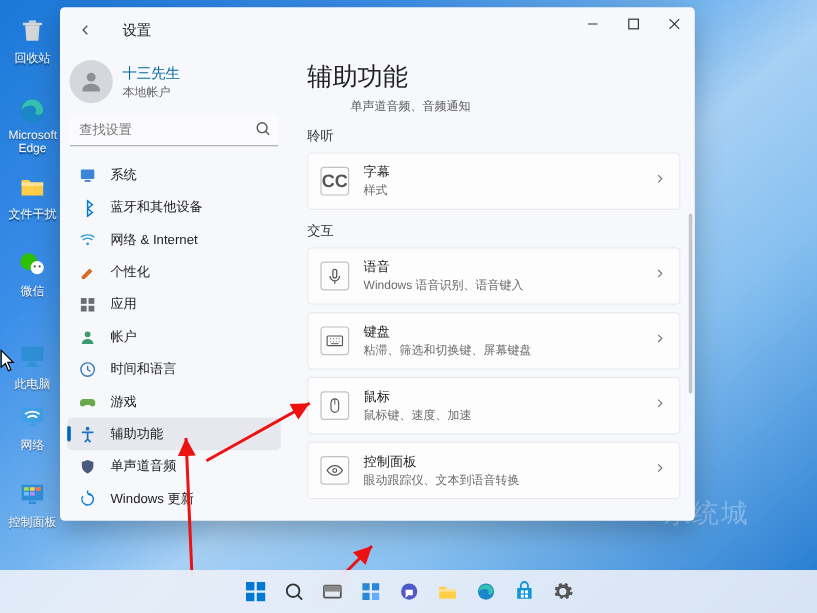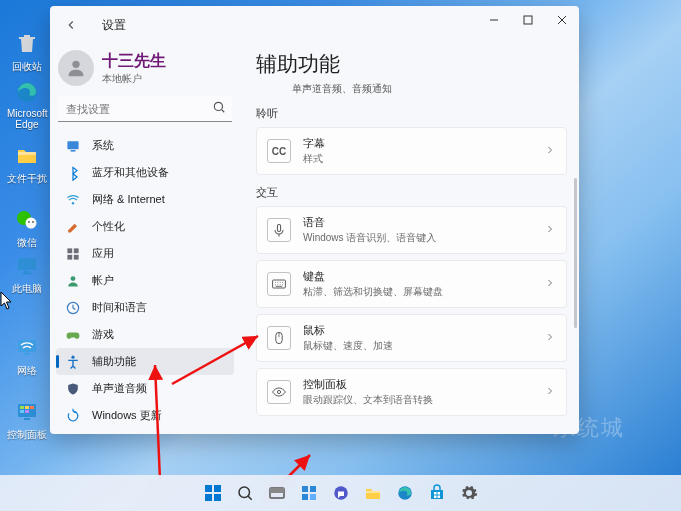--- a/index.html
+++ b/index.html
@@ -11,21 +11,21 @@
 #win{position:absolute;left:50px;top:6px;width:529px;height:428px;background:#f7f8fb;border-radius:4px;box-shadow:0 8px 24px rgba(0,0,0,.25);overflow:hidden}
 #titlebar{height:38px;display:flex;align-items:center;position:relative;font-size:12px;color:#222}
 #back{width:30px;height:30px;display:flex;align-items:center;justify-content:center;margin-left:6px;color:#555;cursor:pointer}
 #wtitle{margin-left:16px}
 .wbtn{position:absolute;top:0;width:34px;height:28px;display:flex;align-items:center;justify-content:center;cursor:pointer}
 #wmin{right:68px}#wmax{right:34px}#wclose{right:0}
 #wbody{display:flex;height:calc(100% - 38px)}
 #side{width:192px;padding:0 8px 8px 6px;box-sizing:border-box;overflow:hidden}
 #user{display:flex;align-items:center;padding:6px 6px 10px 2px}
 #avatar{width:36px;height:36px;border-radius:50%;background:#d5d7dc;display:flex;align-items:center;justify-content:center;margin-right:8px}
-#uname{font-size:16px;color:#701a75;font-weight:700}
+#uname{font-size:12px;color:#0369a1;font-weight:400}
 #uacct{font-size:10px;color:#666}
 #searchwrap{position:relative;margin:0 2px 10px}
 #search{width:100%;box-sizing:border-box;height:26px;border:none;border-bottom:1px solid #8a8a8a;background:#fbfbfe;border-radius:3px 3px 0 0;padding:0 24px 0 8px;font-size:11px;color:#333;outline:none}
 #searchicon{position:absolute;right:6px;top:4px;color:#555}
 .nav{list-style:none;margin:0;padding:0}
 .nav li{height:27px;display:flex;align-items:center;border-radius:4px;padding:0 6px 0 8px;cursor:pointer;font-size:11px;color:#222;position:relative}
 .nav li .nicon{width:18px;height:18px;margin-right:10px;display:flex;align-items:center;justify-content:center}
 .nav li.sel{background:#e6e8ee}
 .nav li.sel::before{content:"";position:absolute;left:0;top:7px;bottom:7px;width:3px;background:#0067c0;border-radius:2px}
 #content{flex:1;padding:0 12px 10px 14px;box-sizing:border-box;overflow:hidden;position:relative}
@@ -53,21 +53,21 @@
 .tb{width:24px;height:24px;display:flex;align-items:center;justify-content:center;cursor:pointer;border-radius:3px}
 #cursor{position:absolute;left:0;top:291px;pointer-events:none}
 </style>
 </head>
 <body>
 
 <div id="desktop">
   <div id="bloom"></div>
 
   <div id="dicons">
-      <div class="dicon" style="top: 30px; text-align: center;">
+      <div class="dicon" style="top: 12px; text-align: center;">
         <div class="ibox">
           <svg viewBox="0 0 24 24" fill="#d4d6da">
             <path d="M6 7h12l-1 13H7z"></path>
             <path d="M4 5h16v2H4z"></path>
             <path d="M9 3h6v2H9z"></path>
           </svg>
         </div>
         <div>回收站</div>
       </div>
       <div class="dicon" style="top: 78px;">
@@ -92,21 +92,21 @@
         <div class="ibox">
           <svg viewBox="0 0 24 24">
             <circle cx="9" cy="10" r="7" fill="#2dc100"></circle>
             <circle cx="16" cy="15" r="5.5" fill="#fff"></circle>
             <circle cx="14" cy="14" r=".9" fill="#555"></circle>
             <circle cx="18" cy="14" r=".9" fill="#555"></circle>
           </svg>
         </div>
         <div>微信</div>
       </div>
-      <div class="dicon" style="top: 252px;">
+      <div class="dicon" style="top: 283px;">
         <div class="ibox">
           <svg viewBox="0 0 24 24" fill="#2f8fd6">
             <rect x="3" y="4" width="18" height="12" rx="1"></rect>
             <rect x="9" y="17" width="6" height="2"></rect>
             <rect x="7" y="19" width="10" height="1.5"></rect>
           </svg>
         </div>
         <div>此电脑</div>
       </div>
       <div class="dicon" style="top: 334px;">
@@ -282,21 +282,21 @@
               <span>Windows 更新</span>
             </li>
           </ul>
       </div>
       <div id="content">
         <h1 id="pgtitle">辅助功能</h1>
         <div class="hint">单声道音频、音频通知</div>
         <div class="sect">聆听</div>
         <div class="card">
           <div class="cicon">
-              <span style="font-size:10px;font-weight:600">CC</span>
+              <span style="font-size:15px;font-weight:600">CC</span>
             </div>
           <div class="cbody">
             <div class="ctitle">字幕</div>
             <div class="csub">样式</div>
           </div>
           <div class="chev"><svg width="12" height="12" viewBox="0 0 24 24" fill="none" stroke="currentColor" stroke-width="2">
                 <path d="M9 6l6 6-6 6"></path>
               </svg></div>
         </div>
         <div class="sect">交互</div>

